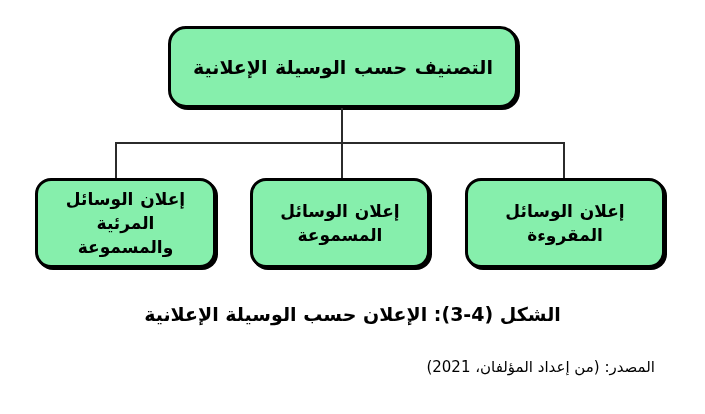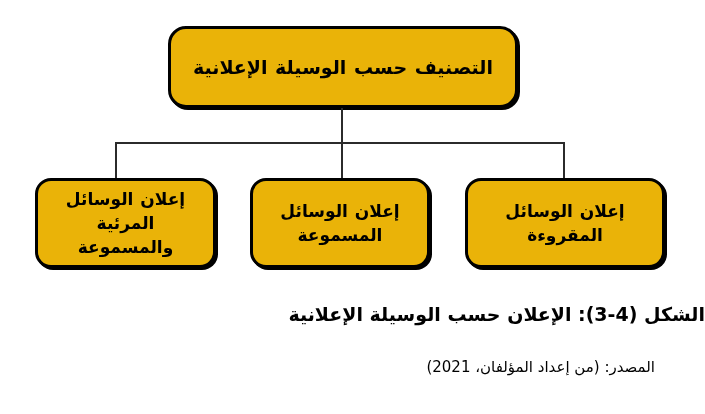--- a/index.html
+++ b/index.html
@@ -28,21 +28,21 @@
     position: absolute;
     background: #2b2b2b;
   }
   .connector.v { width: 2px; }
   .connector.h { height: 2px; }
 
   
   .node {
     position: absolute;
     box-sizing: border-box;
-    background: #eab308;
+    background: #86efac;
     border: 3px solid #000000;
     border-radius: 16px;
     display: flex;
     align-items: center;
     justify-content: center;
     text-align: center;
     
     box-shadow: 2px 2px 0 0 #000000;
   }
   .node .node-label {
@@ -75,21 +75,21 @@
     font-weight: 600;
   }
 
   #node-child-0 { left: 465px; width: 200px; }  
   #node-child-1 { left: 250px; width: 180px; }
   #node-child-2 { left:  35px; width: 181px; }
 
   
   .caption-line {
     position: absolute;
-    text-align: right;
+    text-align: center;
     white-space: nowrap;
   }
   #figure-caption {
     left: 0;
     right: 0;
     top: 303px;
     font-size: 19px;
     font-weight: 700;
   }
   #figure-source {

